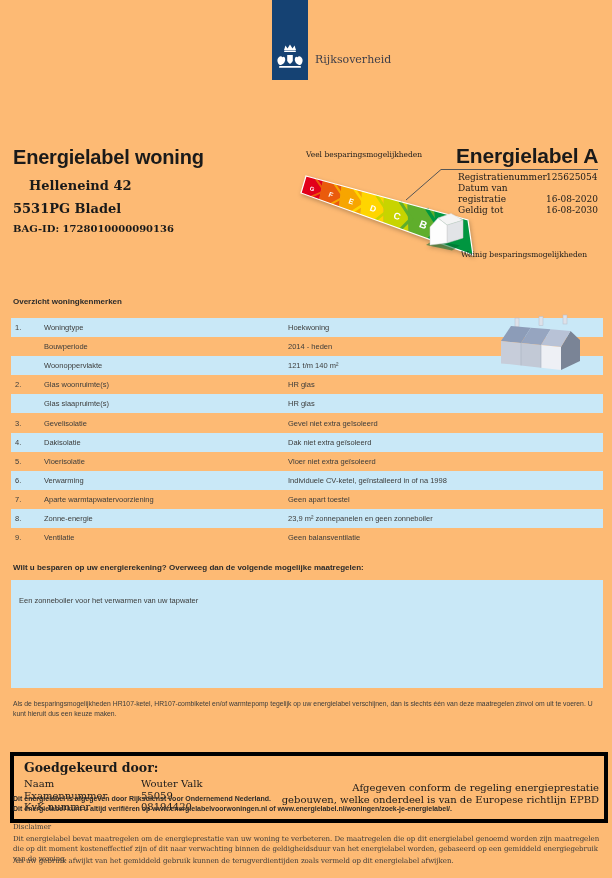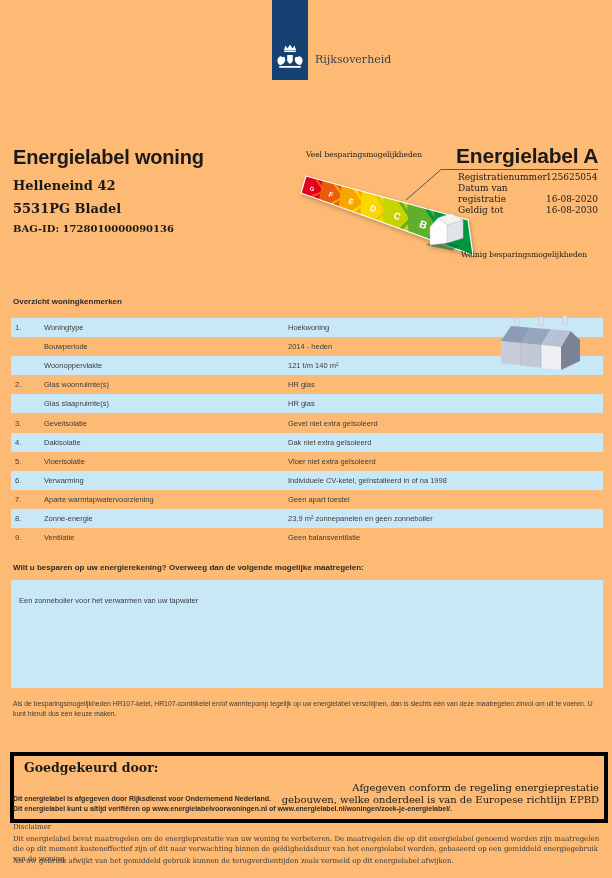--- a/index.html
+++ b/index.html
@@ -5,21 +5,21 @@
   html,body{margin:0;padding:0;background:#fff;}
   .page{position:relative;width:612px;height:878px;background:#fdba74;overflow:hidden;
         font-family:"Liberation Sans",sans-serif;color:#222;}
   .abs{position:absolute;}
   .sf{font-family:"DejaVu Serif",serif;}
 
   
   .banner{left:272px;top:0;width:36px;height:80px;background:#154273;}
   .wordmark{left:315px;top:53px;font-family:"DejaVu Serif",serif;font-size:11px;color:#3f3f49;}
   .h1{left:13px;top:146px;font-size:20px;font-weight:bold;color:#1a1a1a;letter-spacing:-0.2px;}
-  .addr1{left:13px;top:178px;font-size:13px;font-weight:bold;color:#1a1a1a;}
+  .addr1{left:29px;top:178px;font-size:13px;font-weight:bold;color:#1a1a1a;}
   .addr2{left:13px;top:201px;font-size:13px;font-weight:bold;color:#1a1a1a;}
   .bag{left:13px;top:223px;font-size:10px;font-weight:bold;color:#1a1a1a;}
 
   
   .veel{left:306px;top:150px;font-size:7.5px;font-weight:normal;color:#1a1a1a;}
   .weinig{left:461px;top:250px;font-size:7.5px;font-weight:normal;color:#1a1a1a;}
   .grade{left:456px;top:144px;font-size:21px;font-weight:bold;color:#1a1a1a;letter-spacing:-0.2px;}
   .reg{left:458px;top:172px;font-size:9px;line-height:11px;color:#1a1a1a;}
   .reg .rlabel{display:inline-block;width:88px;}
   .ribbon-svg{left:290px;top:160px;filter:drop-shadow(1px 2px 2px rgba(0,0,0,0.25));}
@@ -218,20 +218,25 @@
   </svg>
 
   <div class="abs advice-heading">Wilt u besparen op uw energierekening? Overweeg dan de volgende mogelijke maatregelen:</div>
   <div class="abs advice-box">
     <div class="measure">Een zonneboiler voor het verwarmen van uw tapwater</div>
   </div>
   <div class="abs note">Als de besparingsmogelijkheden HR107-ketel, HR107-combiketel en/of warmtepomp tegelijk op uw energielabel verschijnen, dan is slechts één van deze maatregelen zinvol om uit te voeren. U kunt hieruit dus een keuze maken.</div>
 
   <div class="abs approval sf">
     <div class="appr-title">Goedgekeurd door:</div>
+    <div class="appr-fields">
+      <div><span class="flabel">Naam</span><span>Wouter Valk</span></div>
+      <div><span class="flabel">Examennummer</span><span>55059</span></div>
+      <div><span class="flabel">KvK nummer</span><span>08194420</span></div>
+    </div>
     <div class="conform">
       <div>Afgegeven conform de regeling energieprestatie</div>
       <div>gebouwen, welke onderdeel is van de Europese richtlijn EPBD</div>
     </div>
   </div>
 
   <div class="abs foot-bold1">Dit energielabel is afgegeven door Rijksdienst voor Ondernemend Nederland.</div>
   <div class="abs foot-bold2">Dit energielabel kunt u altijd verifiëren op www.energielabelvoorwoningen.nl of www.energielabel.nl/woningen/zoek-je-energielabel/.</div>
   <div class="abs disc-h sf">Disclaimer</div>
   <div class="abs disc-p1 sf">Dit energielabel bevat maatregelen om de energieprestatie van uw woning te verbeteren. De maatregelen die op dit energielabel genoemd worden zijn maatregelen die op dit moment kosteneffectief zijn of dit naar verwachting binnen de geldigheidsduur van het energielabel worden, gebaseerd op een gemiddeld energiegebruik van de woning.</div>

